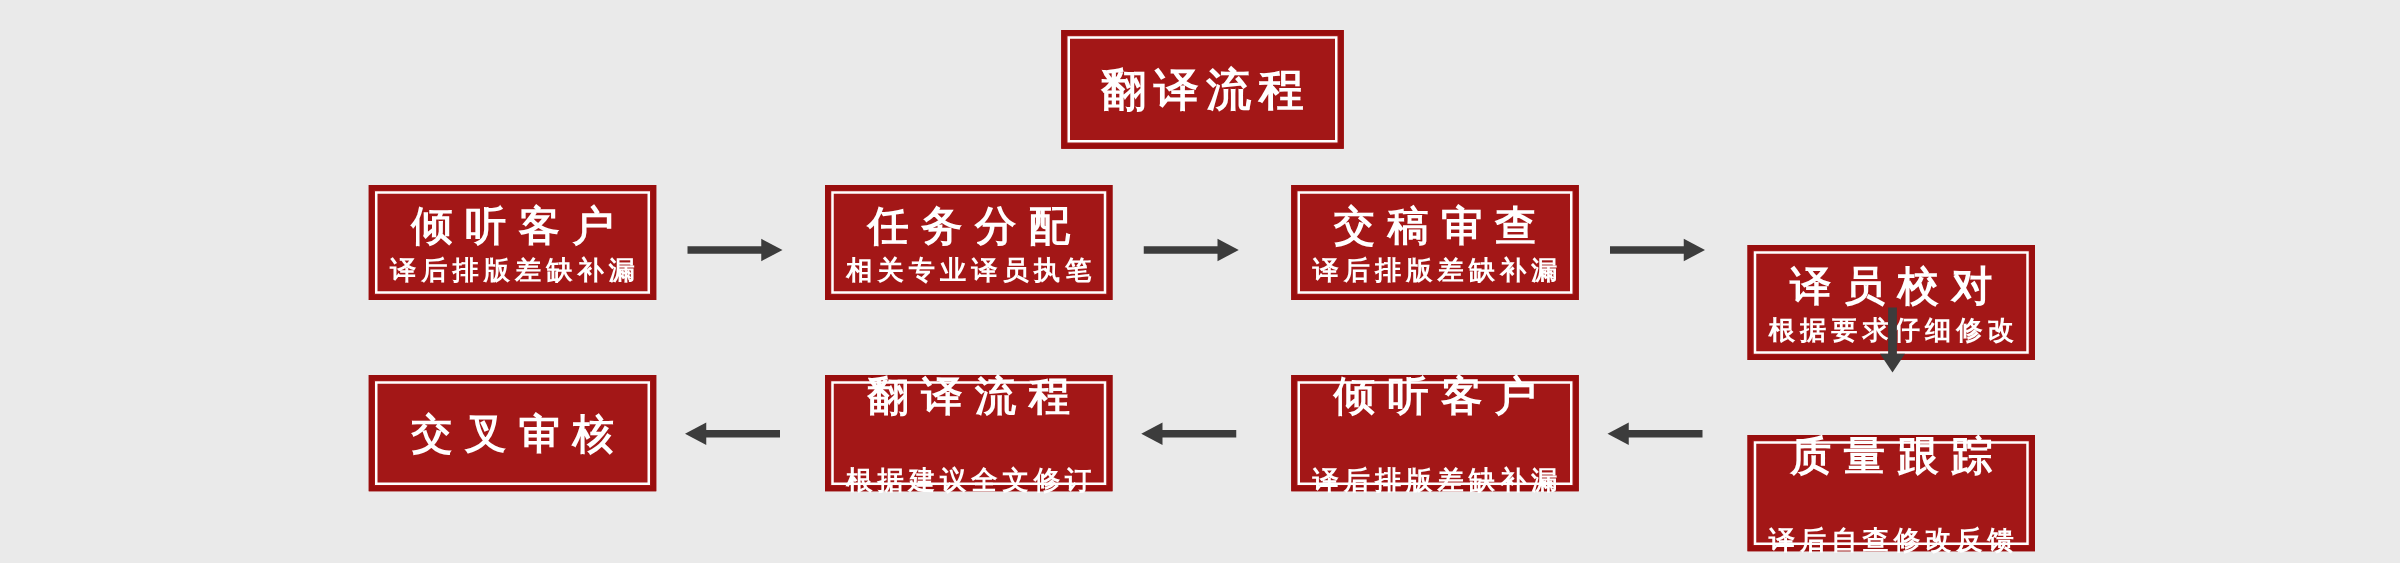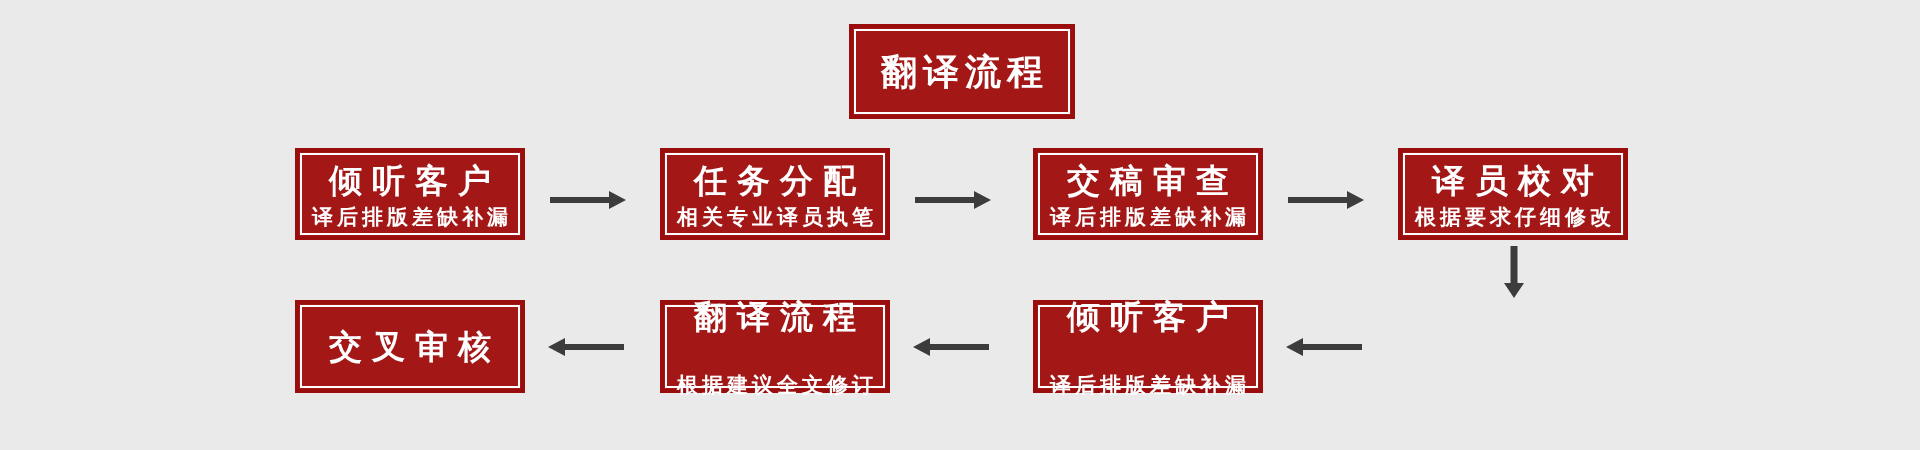--- a/index.html
+++ b/index.html
@@ -51,21 +51,21 @@
   }
   .step{
     width:230px;height:92px;
     padding-top:1px;
   }
   .row1{top:148px;}
   .row2{top:300px;height:93px;gap:32px;}
   .c1{left:295px;}
   .c2{left:660px;}
   .c3{left:1033px;}
-  .c4{left:1398px;}
+  .c4{left:1398px;margin-top:48px;}
   .fbox-title{
     font-size:33px;
     font-weight:bold;
     letter-spacing:10px;
     text-indent:10px;
     line-height:44px;
     white-space:nowrap;
   }
   .fbox-sub{
     font-size:21px;
@@ -154,20 +154,24 @@
     <div class="fbox-title">交叉审核</div>
   </div>
   <div class="fbox step row2 c2">
     <div class="fbox-title">翻译流程</div>
     <div class="fbox-sub">根据建议全文修订</div>
   </div>
   <div class="fbox step row2 c3">
     <div class="fbox-title">倾听客户</div>
     <div class="fbox-sub">译后排版差缺补漏</div>
   </div>
+  <div class="fbox step row2 c4">
+    <div class="fbox-title">质量跟踪</div>
+    <div class="fbox-sub">译后自查修改反馈</div>
+  </div>
 
   <div class="arrow-h arrow-right ar1 g1">
       <div class="shaft"></div>
       <div class="head"></div>
     </div>
   <div class="arrow-h arrow-right ar1 g2">
       <div class="shaft"></div>
       <div class="head"></div>
     </div>
   <div class="arrow-h arrow-right ar1 g3">

